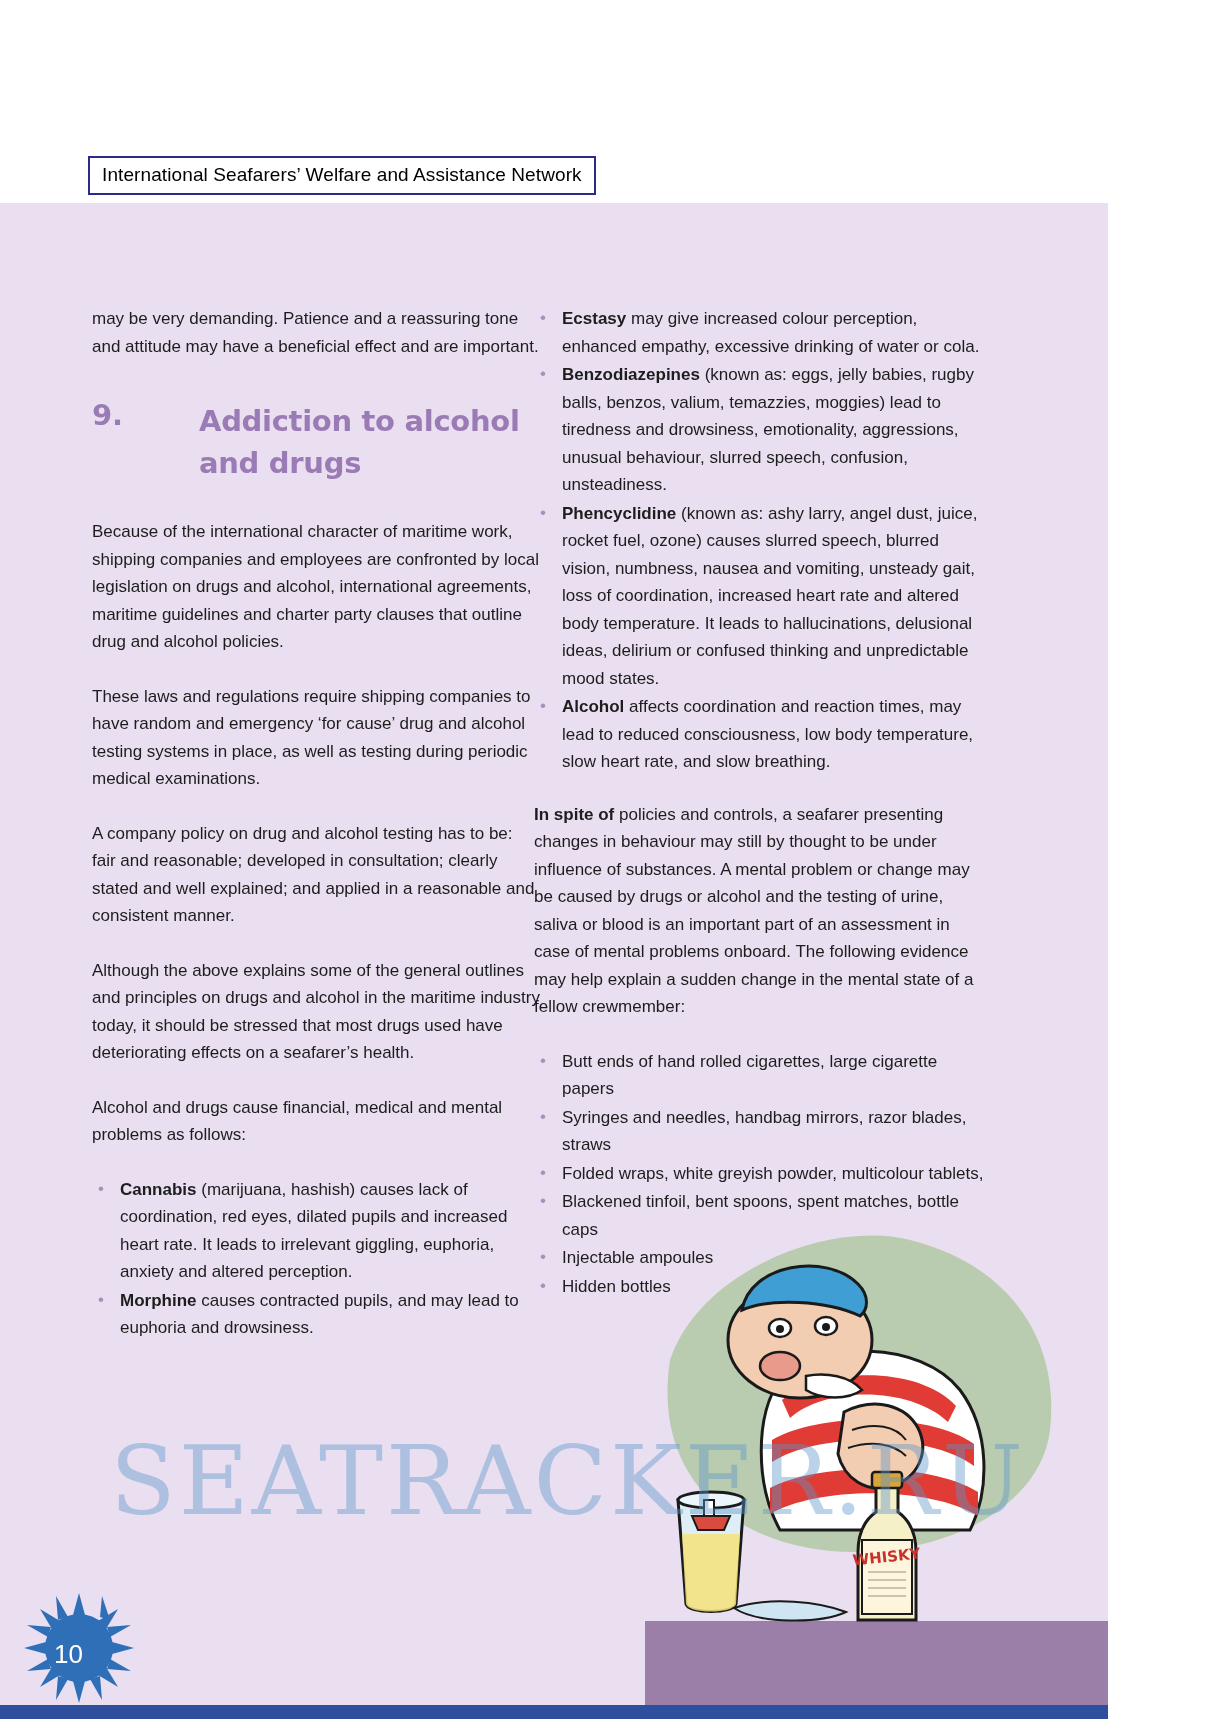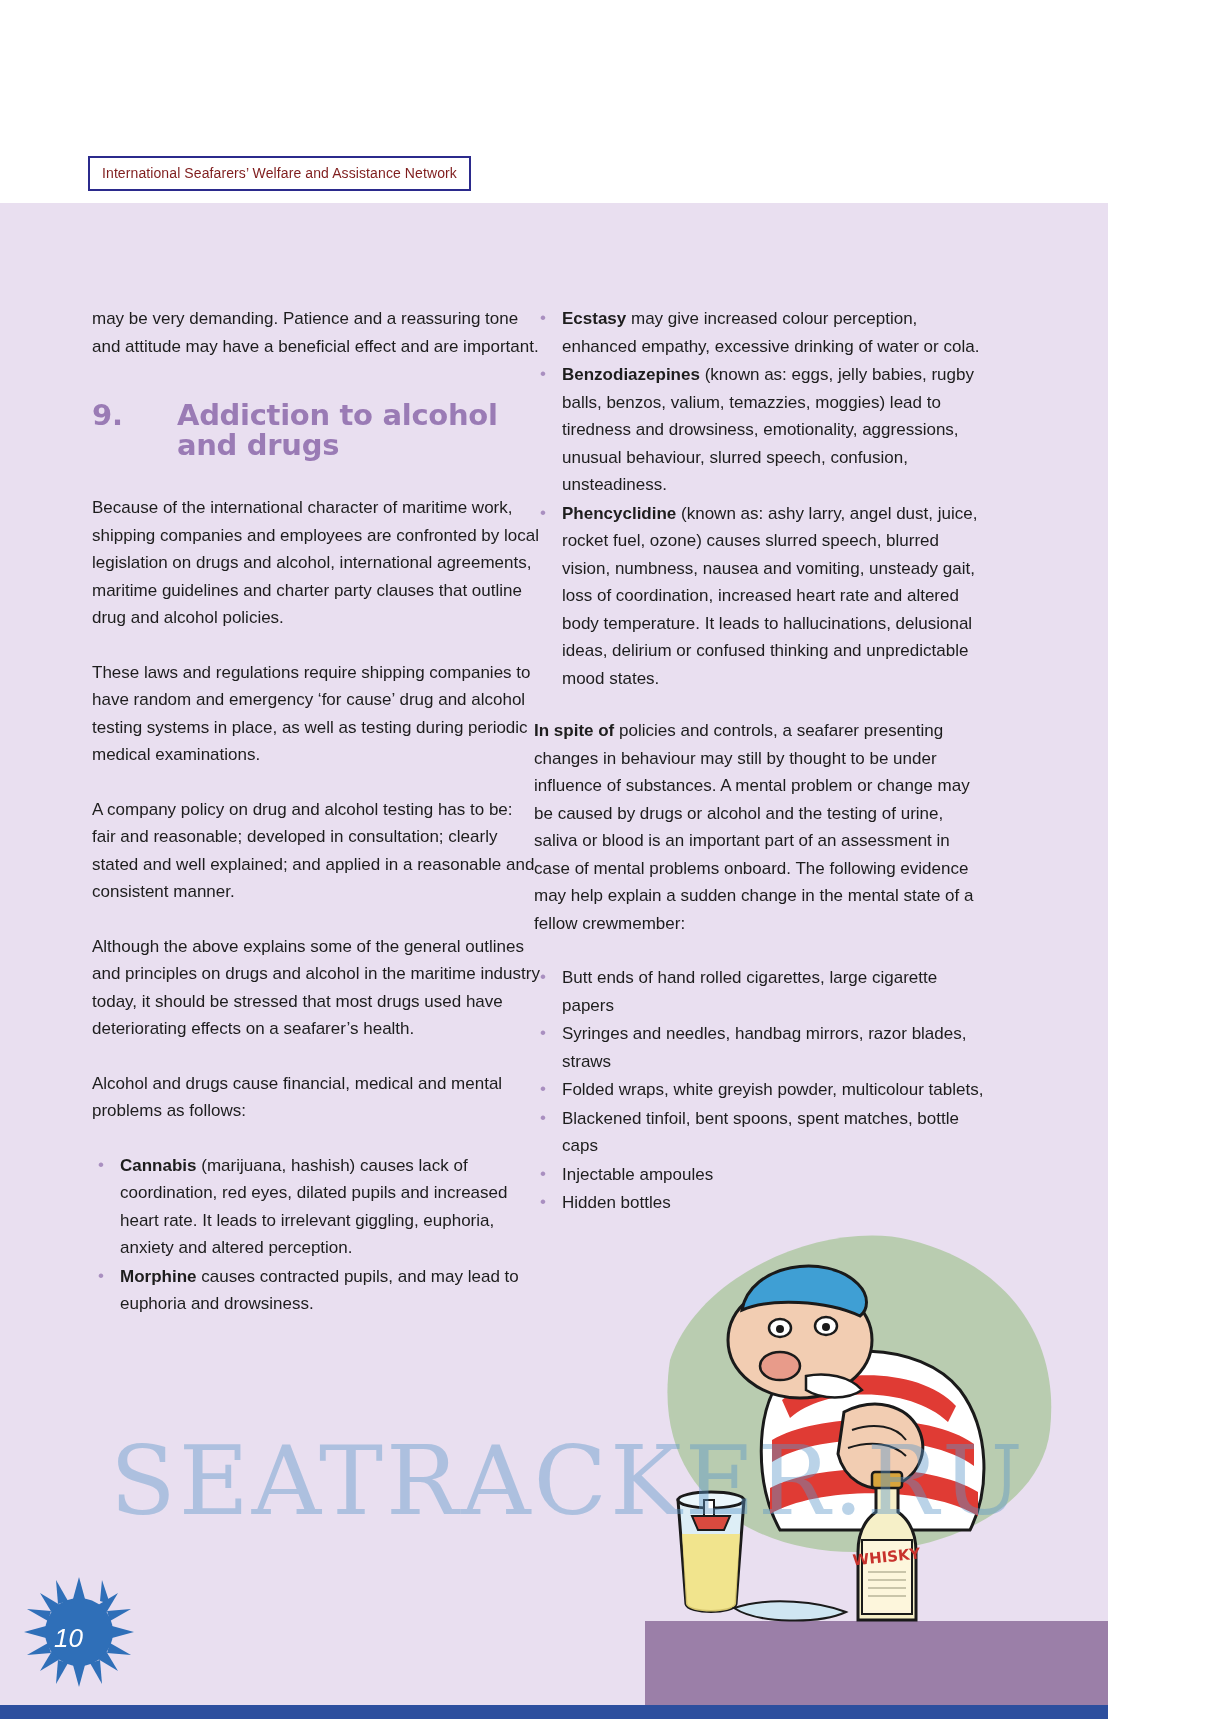--- a/index.html
+++ b/index.html
@@ -44,22 +44,22 @@
   .header-box {
     position: absolute;
     left: 88px;
     top: 156px;
     border: 2px solid #2b2a8c;
     background: #ffffff;
     padding: 6px 12px 7px 12px;
     z-index: 20;
   }
   .header-box span {
-    font-size: 14px;
-    color: #7f1d1d;
+    font-size: 19px;
+    color: #000000;
     letter-spacing: 0.1px;
     white-space: nowrap;
   }
 
   
   .col {
     position: absolute;
     top: 305px;
     font-size: 17px;
     line-height: 27.5px;
@@ -87,23 +87,23 @@
     letter-spacing: -0.3px;
   }
   .section-heading .num {
     position: absolute;
     left: 0;
     top: 2px;
     font-size: 29px;
   }
   .section-heading .htext {
     display: block;
-    margin-left: 85px;
+    margin-left: 107px;
     font-size: 29px;
-    line-height: 30px;
+    line-height: 42px;
   }
 
   
   ul.bullets {
     list-style: none;
     margin: 0;
     padding: 0;
   }
   ul.bullets li {
     position: relative;
@@ -148,25 +148,24 @@
     width: 463px;
     height: 84px;
     background: #9b7fa8;
     z-index: 8;
   }
 
   
   .page-badge {
     position: absolute;
     left: 24px;
-    bottom: 32px;
+    bottom: 16px;
     width: 110px;
     height: 110px;
     z-index: 14;
-    font-style: italic;
   }
   .sun {
     position: absolute;
     left: 0; top: 0;
     width: 110px; height: 110px;
   }
   .page-num {
     position: absolute;
     left: 30px;
     top: 46px;
@@ -242,20 +241,23 @@
 
     <ul class="bullets">
       <li>
         <b>Ecstasy</b><span> may give increased colour perception, enhanced empathy, excessive drinking of water or cola.</span>
       </li>
       <li>
         <b>Benzodiazepines</b><span> (known as: eggs, jelly babies, rugby balls, benzos, valium, temazzies, moggies) lead to tiredness and drowsiness, emotionality, aggressions, unusual behaviour, slurred speech, confusion, unsteadiness.</span>
       </li>
       <li>
         <b>Phencyclidine</b><span> (known as: ashy larry, angel dust, juice, rocket fuel, ozone) causes slurred speech, blurred vision, numbness, nausea and vomiting, unsteady gait, loss of coordination, increased heart rate and altered body temperature. It leads to hallucinations, delusional ideas, delirium or confused thinking and unpredictable mood states.</span>
+      </li>
+      <li>
+        <b>Alcohol</b><span> affects coordination and reaction times, may lead to reduced consciousness, low body temperature, slow heart rate, and slow breathing.</span>
       </li>
     </ul>
 
     <div class="spacer-24"></div>
 
     <p>
       <b>In spite of</b><span> policies and controls, a seafarer presenting changes in behaviour may still by thought to be under influence of substances. A mental problem or change may be caused by drugs or alcohol and the testing of urine, saliva or blood is an important part of an assessment in case of mental problems onboard. The following evidence may help explain a sudden change in the mental state of a fellow crewmember:</span>
     </p>
 
     <ul class="bullets">

